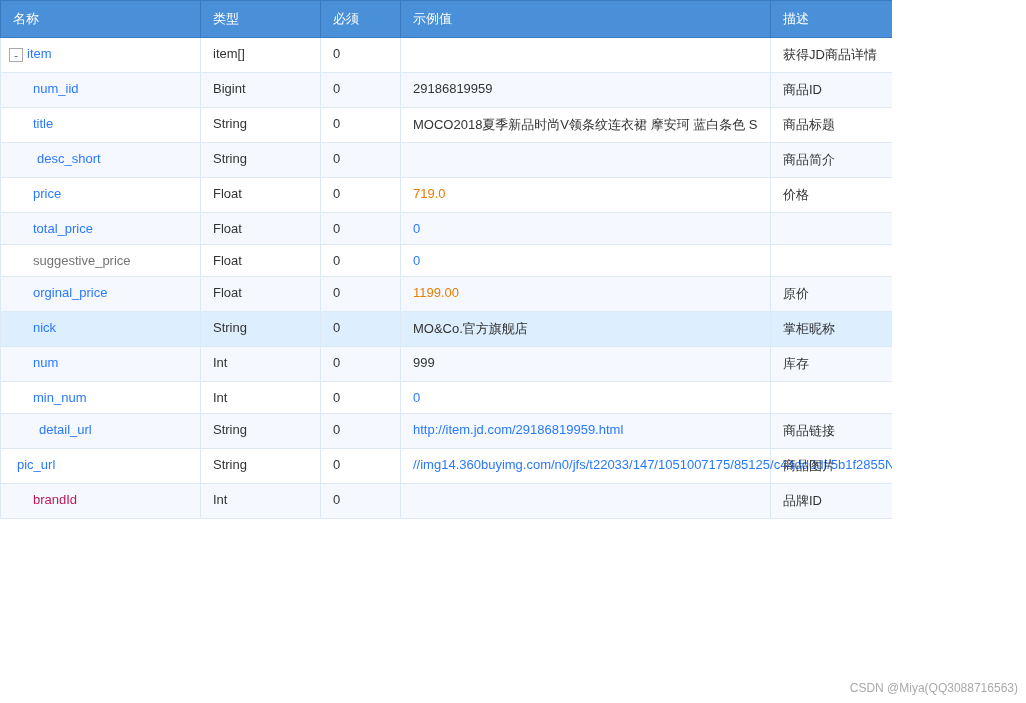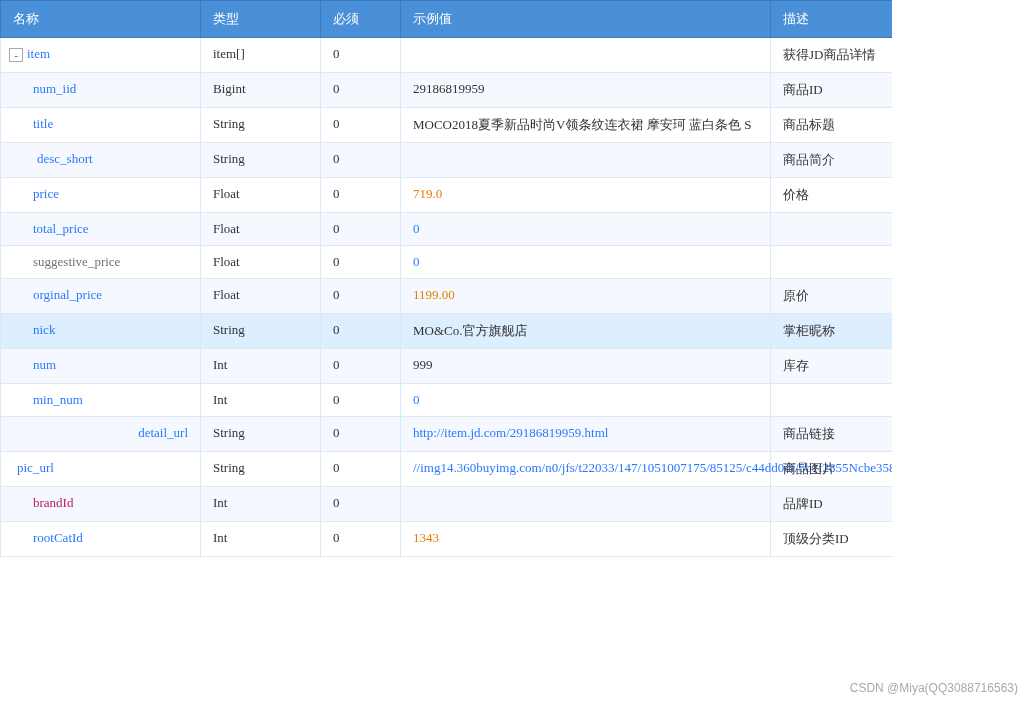--- a/index.html
+++ b/index.html
@@ -9,21 +9,20 @@
     }
     body {
       font-family: Arial, "Microsoft YaHei", sans-serif;
       font-size: 13px;
       background: #fff;
       color: #333;
     }
     .table-container {
       width: 892px;
       overflow-x: auto;
-      font-family: Liberation Serif, serif;
     }
     table {
       width: 100%;
       border-collapse: collapse;
       table-layout: fixed;
     }
     col.col-name { width: 200px; }
     col.col-type { width: 120px; }
     col.col-required { width: 80px; }
     col.col-example { width: 370px; }
@@ -178,44 +177,37 @@
           <td>库存</td>
         </tr>
         <tr>
           <td style="padding-left: 28px;"><span style="display: inline-block; width: 4px;"></span><span style="color: rgb(41, 121, 255);">min_num</span></td>
           <td>Int</td>
           <td>0</td>
           <td style="color: rgb(41, 121, 255);">0</td>
           <td></td>
         </tr>
         <tr>
-          <td style="padding-left: 44px; text-align: right;"><span style="display: inline-block; width: 4px;"></span><span style="color: rgb(41, 121, 255);">detail_url</span></td>
+          <td style="padding-left: 34px;"><span style="display: inline-block; width: 4px;"></span><span style="color: rgb(41, 121, 255);">detail_url</span></td>
           <td>String</td>
           <td>0</td>
           <td style="color: rgb(41, 121, 255);">http://item.jd.com/29186819959.html</td>
           <td>商品链接</td>
         </tr>
         <tr>
           <td style=""><span style="display: inline-block; width: 4px;"></span><span style="color: rgb(41, 121, 255);">pic_url</span></td>
           <td>String</td>
           <td>0</td>
           <td style="color: rgb(41, 121, 255);">//img14.360buyimg.com/n0/jfs/t22033/147/1051007175/85125/c44dd0df/5b1f2855Ncbe35858.jpg</td>
           <td>商品图片</td>
         </tr>
         <tr>
           <td style="padding-left: 28px;"><span style="display: inline-block; width: 4px;"></span><span style="color: #be185d;">brandId</span></td>
           <td>Int</td>
           <td>0</td>
           <td></td>
           <td>品牌ID</td>
-        </tr>
-        <tr>
-          <td style="padding-left: 28px;"><span style="display: inline-block; width: 4px;"></span><span style="color: rgb(41, 121, 255);">rootCatId</span></td>
-          <td>Int</td>
-          <td>0</td>
-          <td style="color: rgb(230, 126, 0);">1343</td>
-          <td>顶级分类ID</td>
         </tr>
       </tbody>
   </table>
 </div>
 
 <div class="watermark">CSDN @Miya(QQ3088716563)</div>
 
 </body></html>

